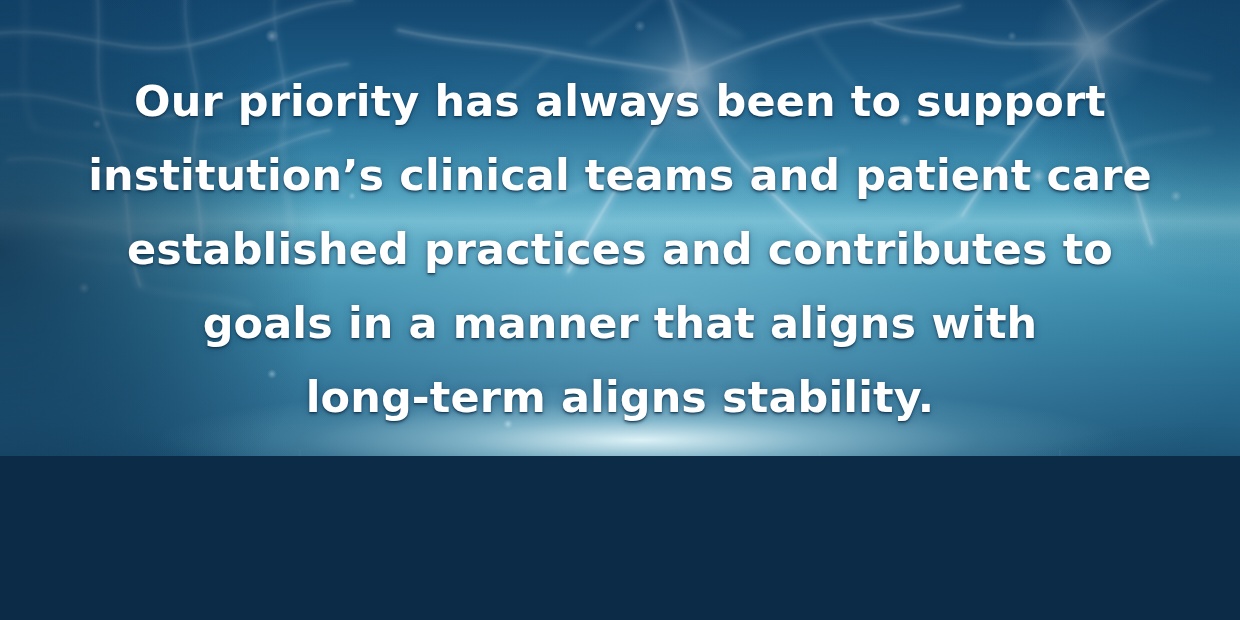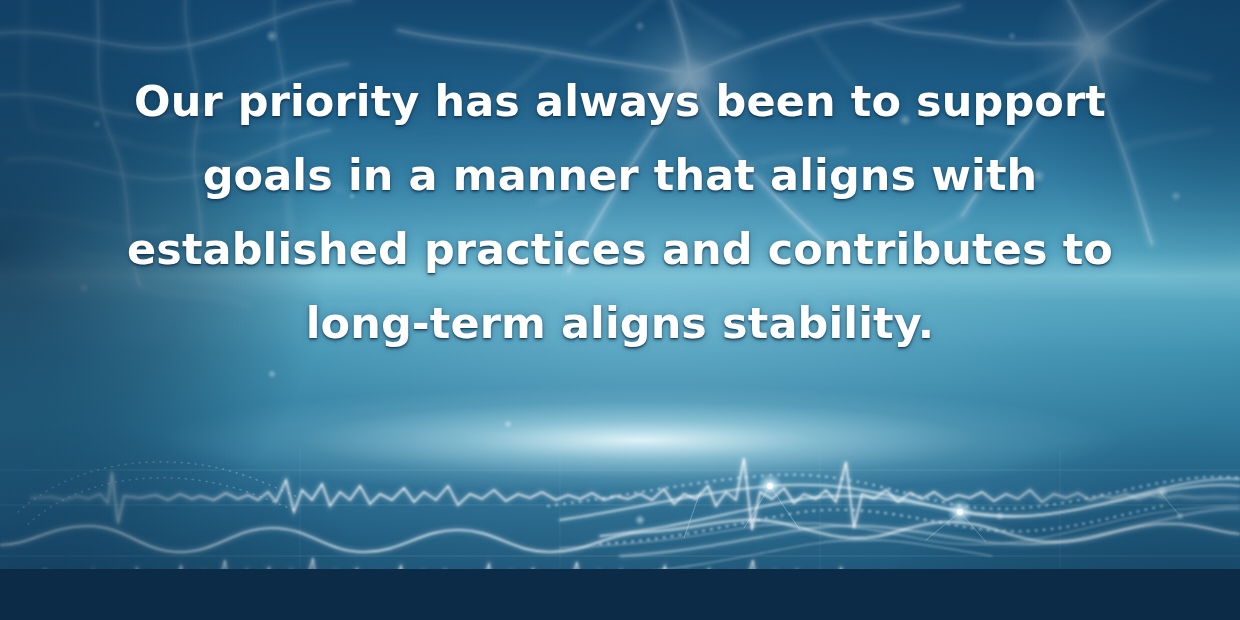--- a/index.html
+++ b/index.html
@@ -1,18 +1,18 @@
 <!DOCTYPE html>
 <html><head>
 <meta charset="utf-8">
 <style>
   html,body{margin:0;padding:0;background:#0c2b47;}
   #stage{
     position:relative;
-    width:1240px;height:569px;
+    width:1240px;height:456px;
     overflow:hidden;
     font-family:"DejaVu Sans","Liberation Sans",sans-serif;
   }
 
   
   .layer{position:absolute;inset:0;}
 
   #bg-base{
     background:
       
@@ -354,18 +354,19 @@
     <g stroke="#dff3fb" stroke-opacity=".30" stroke-width="1.5" fill="none" stroke-dasharray="1 6" stroke-linecap="round">
       <path d="M18,512 C56,478 110,460 170,462 C228,464 262,482 300,498"></path>
       <path d="M28,524 C64,492 114,476 172,478 C226,480 258,496 294,510"></path>
     </g>
   </svg>
 
   <div class="layer" id="bg-vignette"></div>
 
   <div id="headline">
     <span class="hl-line">Our priority has always been to support</span>
+    <span class="hl-line">institution’s clinical teams and patient care</span>
+    <span class="hl-line">established practices and contributes to</span>
     <span class="hl-line">goals in a manner that aligns with</span>
-    <span class="hl-line">established practices and contributes to</span>
     <span class="hl-line">long-term aligns stability.</span>
   </div>
 
 </div>
 
 </body></html>

